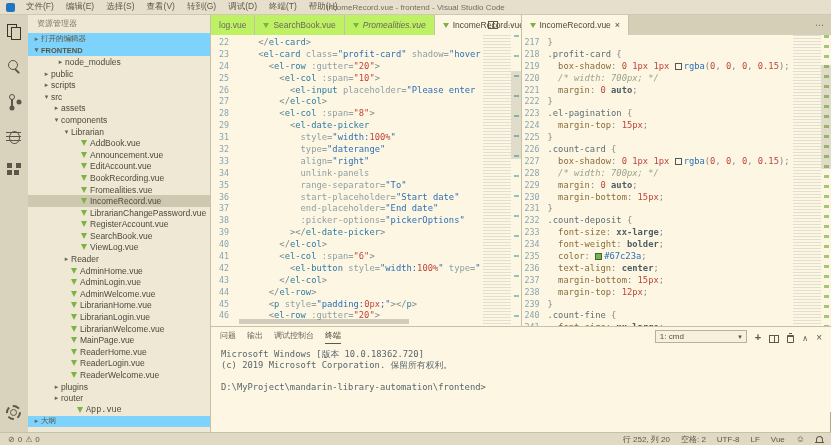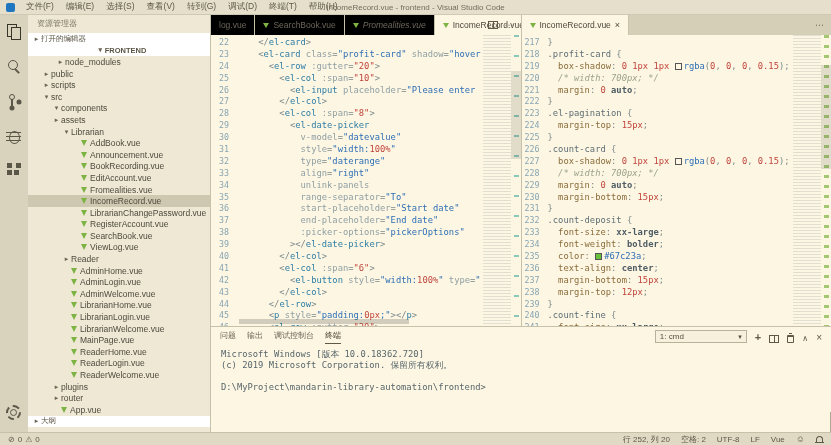--- a/index.html
+++ b/index.html
@@ -38,36 +38,36 @@
   .ai-extensions::after{content:"";position:absolute;left:13px;top:2px;width:5px;height:5px;background:currentColor;}
   .ai-manage{margin-top:auto;margin-bottom:8px;}
   .ai-manage::before{content:"";position:absolute;left:3px;top:3px;width:11px;height:11px;border:2.6px dashed currentColor;border-radius:50%;}
   .ai-manage::after{content:"";position:absolute;left:7px;top:7px;width:5px;height:5px;border:1.5px solid currentColor;border-radius:50%;}
 
   
   .sidebar{width:183px;background:#eee8d5;border-right:1px solid #c8c1aa;display:flex;flex-direction:column;overflow:hidden;flex:none;}
   .sidebar-title{height:18px;line-height:18px;padding-left:9px;font-size:8px;color:#7a7463;flex:none;}
   .tree{flex:1;font-size:8.5px;color:#4e4a3d;overflow:hidden;}
   .trow{height:11.6px;display:flex;align-items:center;white-space:nowrap;overflow:hidden;cursor:default;}
-  .trow.section{background:#ffffff;font-size:7.5px;color:#5b5545;}
+  .trow.section{background:#7dd3fc;font-size:7.5px;color:#5b5545;}
   .trow.bold{font-weight:bold;}
   .trow.selected{background:#cfc8b1;}
   .chev{width:9px;flex:none;text-align:center;color:#6b6555;font-size:7px;}
   .vicon{flex:none;width:0;height:0;border-left:3.5px solid transparent;border-right:3.5px solid transparent;
     border-top:6px solid #7cb342;margin-right:3px;}
   .tlbl{overflow:hidden;}
 
   
   .editor-region{flex:1;display:flex;flex-direction:column;min-width:0;}
   .groups{display:flex;height:311px;flex:none;min-width:0;}
   .group{flex:1;min-width:0;display:flex;flex-direction:column;}
   .group + .group{border-left:1px solid #c8c1aa;}
 
   .tabbar{height:20px;background:#d6cfb8;display:flex;align-items:stretch;font-size:8.5px;color:#6d675a;flex:none;min-width:0;}
-  .tab{display:flex;align-items:center;padding:0 8px;background:#000000;border-right:1px solid #c8c1aa;gap:4px;max-width:130px;cursor:default;}
+  .tab{display:flex;align-items:center;padding:0 8px;background:#bef264;border-right:1px solid #c8c1aa;gap:4px;max-width:130px;cursor:default;}
   .tab .vicon{border-top-width:5px;margin-right:0;}
   .tab.active{background:#fdf6e3;color:#4c483c;}
   .tab.preview .tab-label{font-style:italic;}
   .tab-label{white-space:nowrap;overflow:hidden;}
   .mod-dot{width:5px;height:5px;border-radius:50%;background:#5f5949;flex:none;}
   .tab-close::before{content:"×";font-size:9px;}
   .tab-actions{margin-left:auto;display:flex;align-items:center;gap:7px;padding:0 7px;color:#5f5949;flex:none;}
   .icon-split{width:10px;height:8px;border:1px solid currentColor;position:relative;}
   .icon-split::after{content:"";position:absolute;left:4px;top:0;bottom:0;width:1px;background:currentColor;}
   .icon-more::before{content:"⋯";font-size:9px;}
@@ -159,21 +159,21 @@
     <div class="sidebar">
       <div class="sidebar-title">资源管理器</div>
       <div class="tree">
 
           <div class="trow section" style="padding-left: 4px;">
             <span class="chev">▸</span>
 
             <span class="tlbl">打开的编辑器</span>
           </div>
 
-          <div class="trow section bold" style="padding-left: 4px; justify-content: center;">
+          <div class="trow section bold" style="padding-left: 4px;">
             <span class="chev">▾</span>
 
             <span class="tlbl">FRONTEND</span>
           </div>
 
           <div class="trow" style="padding-left: 28px;">
             <span class="chev">▸</span>
 
             <span class="tlbl">node_modules</span>
           </div>
@@ -190,176 +190,176 @@
             <span class="tlbl">scripts</span>
           </div>
 
           <div class="trow" style="padding-left: 14px;">
             <span class="chev">▾</span>
 
             <span class="tlbl">src</span>
           </div>
 
           <div class="trow" style="padding-left: 24px;">
+            <span class="chev">▸</span>
+
+            <span class="tlbl">assets</span>
+          </div>
+
+          <div class="trow" style="padding-left: 24px;">
             <span class="chev">▾</span>
 
             <span class="tlbl">components</span>
           </div>
 
+          <div class="trow" style="padding-left: 34px;">
+            <span class="chev">▾</span>
+
+            <span class="tlbl">Librarian</span>
+          </div>
+
+          <div class="trow" style="padding-left: 44px;">
+            <span class="chev"></span>
+            <span class="vicon"></span>
+            <span class="tlbl">AddBook.vue</span>
+          </div>
+
+          <div class="trow" style="padding-left: 44px;">
+            <span class="chev"></span>
+            <span class="vicon"></span>
+            <span class="tlbl">Announcement.vue</span>
+          </div>
+
+          <div class="trow" style="padding-left: 44px;">
+            <span class="chev"></span>
+            <span class="vicon"></span>
+            <span class="tlbl">EditAccount.vue</span>
+          </div>
+
+          <div class="trow" style="padding-left: 44px;">
+            <span class="chev"></span>
+            <span class="vicon"></span>
+            <span class="tlbl">BookRecording.vue</span>
+          </div>
+
+          <div class="trow" style="padding-left: 44px;">
+            <span class="chev"></span>
+            <span class="vicon"></span>
+            <span class="tlbl">Fromealities.vue</span>
+          </div>
+
+          <div class="trow selected" style="padding-left: 44px;">
+            <span class="chev"></span>
+            <span class="vicon"></span>
+            <span class="tlbl">IncomeRecord.vue</span>
+          </div>
+
+          <div class="trow" style="padding-left: 44px;">
+            <span class="chev"></span>
+            <span class="vicon"></span>
+            <span class="tlbl">LibrarianChangePassword.vue</span>
+          </div>
+
+          <div class="trow" style="padding-left: 44px; text-align: right;">
+            <span class="chev"></span>
+            <span class="vicon"></span>
+            <span class="tlbl">RegisterAccount.vue</span>
+          </div>
+
+          <div class="trow" style="padding-left: 44px;">
+            <span class="chev"></span>
+            <span class="vicon"></span>
+            <span class="tlbl">SearchBook.vue</span>
+          </div>
+
+          <div class="trow" style="padding-left: 44px;">
+            <span class="chev"></span>
+            <span class="vicon"></span>
+            <span class="tlbl">ViewLog.vue</span>
+          </div>
+
+          <div class="trow" style="padding-left: 34px;">
+            <span class="chev">▸</span>
+
+            <span class="tlbl">Reader</span>
+          </div>
+
+          <div class="trow" style="padding-left: 34px;">
+            <span class="chev"></span>
+            <span class="vicon"></span>
+            <span class="tlbl">AdminHome.vue</span>
+          </div>
+
+          <div class="trow" style="padding-left: 34px;">
+            <span class="chev"></span>
+            <span class="vicon"></span>
+            <span class="tlbl">AdminLogin.vue</span>
+          </div>
+
+          <div class="trow" style="padding-left: 34px;">
+            <span class="chev"></span>
+            <span class="vicon"></span>
+            <span class="tlbl">AdminWelcome.vue</span>
+          </div>
+
+          <div class="trow" style="padding-left: 34px;">
+            <span class="chev"></span>
+            <span class="vicon"></span>
+            <span class="tlbl">LibrarianHome.vue</span>
+          </div>
+
+          <div class="trow" style="padding-left: 34px;">
+            <span class="chev"></span>
+            <span class="vicon"></span>
+            <span class="tlbl">LibrarianLogin.vue</span>
+          </div>
+
+          <div class="trow" style="padding-left: 34px;">
+            <span class="chev"></span>
+            <span class="vicon"></span>
+            <span class="tlbl">LibrarianWelcome.vue</span>
+          </div>
+
+          <div class="trow" style="padding-left: 34px;">
+            <span class="chev"></span>
+            <span class="vicon"></span>
+            <span class="tlbl">MainPage.vue</span>
+          </div>
+
+          <div class="trow" style="padding-left: 34px;">
+            <span class="chev"></span>
+            <span class="vicon"></span>
+            <span class="tlbl">ReaderHome.vue</span>
+          </div>
+
+          <div class="trow" style="padding-left: 34px;">
+            <span class="chev"></span>
+            <span class="vicon"></span>
+            <span class="tlbl">ReaderLogin.vue</span>
+          </div>
+
+          <div class="trow" style="padding-left: 34px;">
+            <span class="chev"></span>
+            <span class="vicon"></span>
+            <span class="tlbl">ReaderWelcome.vue</span>
+          </div>
+
           <div class="trow" style="padding-left: 24px;">
             <span class="chev">▸</span>
 
-            <span class="tlbl">assets</span>
-          </div>
-
-          <div class="trow" style="padding-left: 34px;">
-            <span class="chev">▾</span>
-
-            <span class="tlbl">Librarian</span>
-          </div>
-
-          <div class="trow" style="padding-left: 44px;">
-            <span class="chev"></span>
-            <span class="vicon"></span>
-            <span class="tlbl">AddBook.vue</span>
-          </div>
-
-          <div class="trow" style="padding-left: 44px;">
-            <span class="chev"></span>
-            <span class="vicon"></span>
-            <span class="tlbl">Announcement.vue</span>
-          </div>
-
-          <div class="trow" style="padding-left: 44px;">
-            <span class="chev"></span>
-            <span class="vicon"></span>
-            <span class="tlbl">BookRecording.vue</span>
-          </div>
-
-          <div class="trow" style="padding-left: 44px;">
-            <span class="chev"></span>
-            <span class="vicon"></span>
-            <span class="tlbl">EditAccount.vue</span>
-          </div>
-
-          <div class="trow" style="padding-left: 44px;">
-            <span class="chev"></span>
-            <span class="vicon"></span>
-            <span class="tlbl">Fromealities.vue</span>
-          </div>
-
-          <div class="trow selected" style="padding-left: 44px;">
-            <span class="chev"></span>
-            <span class="vicon"></span>
-            <span class="tlbl">IncomeRecord.vue</span>
-          </div>
-
-          <div class="trow" style="padding-left: 44px;">
-            <span class="chev"></span>
-            <span class="vicon"></span>
-            <span class="tlbl">LibrarianChangePassword.vue</span>
-          </div>
-
-          <div class="trow" style="padding-left: 44px; text-align: right;">
-            <span class="chev"></span>
-            <span class="vicon"></span>
-            <span class="tlbl">RegisterAccount.vue</span>
-          </div>
-
-          <div class="trow" style="padding-left: 44px;">
-            <span class="chev"></span>
-            <span class="vicon"></span>
-            <span class="tlbl">SearchBook.vue</span>
-          </div>
-
-          <div class="trow" style="padding-left: 44px;">
-            <span class="chev"></span>
-            <span class="vicon"></span>
-            <span class="tlbl">ViewLog.vue</span>
-          </div>
-
-          <div class="trow" style="padding-left: 34px;">
-            <span class="chev">▸</span>
-
-            <span class="tlbl">Reader</span>
-          </div>
-
-          <div class="trow" style="padding-left: 34px;">
-            <span class="chev"></span>
-            <span class="vicon"></span>
-            <span class="tlbl">AdminHome.vue</span>
-          </div>
-
-          <div class="trow" style="padding-left: 34px;">
-            <span class="chev"></span>
-            <span class="vicon"></span>
-            <span class="tlbl">AdminLogin.vue</span>
-          </div>
-
-          <div class="trow" style="padding-left: 34px;">
-            <span class="chev"></span>
-            <span class="vicon"></span>
-            <span class="tlbl">AdminWelcome.vue</span>
-          </div>
-
-          <div class="trow" style="padding-left: 34px;">
-            <span class="chev"></span>
-            <span class="vicon"></span>
-            <span class="tlbl">LibrarianHome.vue</span>
-          </div>
-
-          <div class="trow" style="padding-left: 34px;">
-            <span class="chev"></span>
-            <span class="vicon"></span>
-            <span class="tlbl">LibrarianLogin.vue</span>
-          </div>
-
-          <div class="trow" style="padding-left: 34px;">
-            <span class="chev"></span>
-            <span class="vicon"></span>
-            <span class="tlbl">LibrarianWelcome.vue</span>
-          </div>
-
-          <div class="trow" style="padding-left: 34px;">
-            <span class="chev"></span>
-            <span class="vicon"></span>
-            <span class="tlbl">MainPage.vue</span>
-          </div>
-
-          <div class="trow" style="padding-left: 34px;">
-            <span class="chev"></span>
-            <span class="vicon"></span>
-            <span class="tlbl">ReaderHome.vue</span>
-          </div>
-
-          <div class="trow" style="padding-left: 34px;">
-            <span class="chev"></span>
-            <span class="vicon"></span>
-            <span class="tlbl">ReaderLogin.vue</span>
-          </div>
-
-          <div class="trow" style="padding-left: 34px;">
-            <span class="chev"></span>
-            <span class="vicon"></span>
-            <span class="tlbl">ReaderWelcome.vue</span>
+            <span class="tlbl">plugins</span>
           </div>
 
           <div class="trow" style="padding-left: 24px;">
             <span class="chev">▸</span>
 
-            <span class="tlbl">plugins</span>
-          </div>
-
-          <div class="trow" style="padding-left: 24px;">
-            <span class="chev">▸</span>
-
             <span class="tlbl">router</span>
           </div>
 
-          <div class="trow" style="padding-left: 24px;">
+          <div class="trow" style="padding-left: 40px; font-family: Liberation Mono, monospace;">
             <span class="chev"></span>
             <span class="vicon"></span>
             <span class="tlbl">App.vue</span>
           </div>
 
           <div class="trow section" style="padding-left: 4px;">
             <span class="chev">▸</span>
 
             <span class="tlbl">大纲</span>
           </div>
@@ -439,24 +439,20 @@
                 <div class="cl">
                   <span class="ln">28</span>
                   <span class="ct"><span class="tk tk-g">        &lt;</span><span class="tk tk-t">el-col</span><span class="tk tk-a"> :span</span><span class="tk tk-g">=</span><span class="tk tk-n">"8"</span><span class="tk tk-g">&gt;</span></span>
                 </div>
 
                 <div class="cl">
                   <span class="ln">29</span>
                   <span class="ct"><span class="tk tk-g">          &lt;</span><span class="tk tk-t">el-date-picker</span></span>
                 </div>
 
-                <div class="cl">
-                  <span class="ln">30</span>
-                  <span class="ct"><span class="tk tk-a">            v-model</span><span class="tk tk-g">=</span><span class="tk tk-s">"datevalue"</span></span>
-                </div>
 
                 <div class="cl">
                   <span class="ln">31</span>
                   <span class="ct"><span class="tk tk-a">            style</span><span class="tk tk-g">=</span><span class="tk tk-s">"width:</span><span class="tk tk-n">100%</span><span class="tk tk-s">"</span></span>
                 </div>
 
                 <div class="cl">
                   <span class="ln">32</span>
                   <span class="ct"><span class="tk tk-a">            type</span><span class="tk tk-g">=</span><span class="tk tk-s">"daterange"</span></span>
                 </div>

